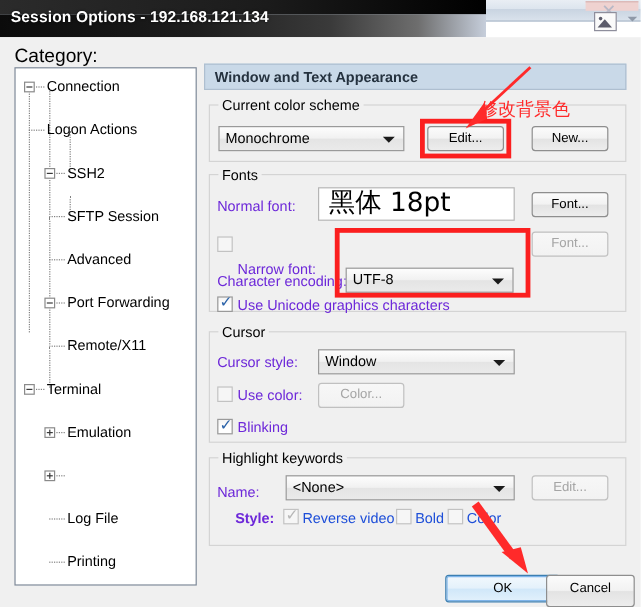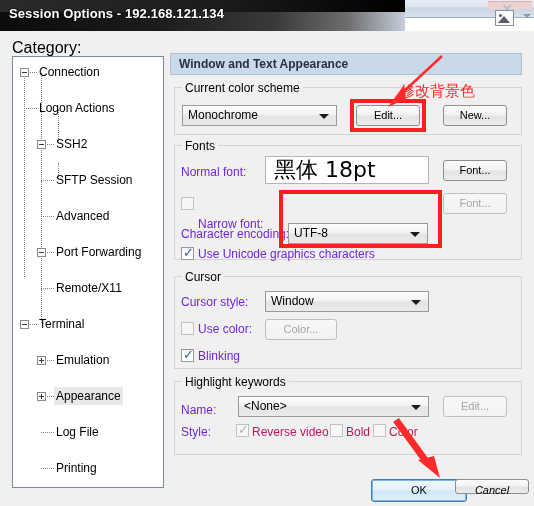--- a/index.html
+++ b/index.html
@@ -202,21 +202,21 @@
     font-size: 12px;
     color: #000;
   }
 
   .lbl {
     position: absolute;
     font-size: 12px;
     color: #6d28d9;
     white-space: nowrap;
   }
-  .lbl.dim { color: #be185d; }
+  .lbl.dim { color: #1d4ed8; }
 
   
   .combo {
     position: absolute;
     box-sizing: border-box;
     border: 1px solid #9a9a9a;
     background: linear-gradient(to bottom, #fdfdfd 0%, #f1f1f1 48%, #e4e4e4 52%, #eaeaea 100%);
     font-size: 12px;
     line-height: 19px;
     padding-left: 5px;
@@ -407,21 +407,20 @@
       <div class="hline" style="left:34px; top:9px; width:7px;"></div>
       <div class="tlabel" style="left:41px;">Emulation</div>
     </div>
 
     <div class="tnode sel" style="top:168px;">
       <div class="tbox" style="left:24px;">
           <div class="h"></div>
           <div class="v"></div>
         </div>
       <div class="hline" style="left:34px; top:9px; width:7px;"></div>
-      <div class="tlabel" style="left:41px;">Appearance</div>
     </div>
 
     <div class="tnode" style="top:186px;">
       <div class="hline" style="left:28px; top:9px; width:13px;"></div>
       <div class="tlabel" style="left:41px;">Log File</div>
     </div>
 
     <div class="tnode" style="top:204px;">
       <div class="hline" style="left:28px; top:9px; width:13px;"></div>
       <div class="tlabel" style="left:41px;">Printing</div>
@@ -501,34 +500,34 @@
 
   <div class="lbl" style="left:181px; top:372px;text-align:right;">Name:</div>
   <div class="combo" style="left:238px; top:365px; width:191px; height:21px;">
     <span>&lt;None&gt;</span>
     <span class="arrow"></span>
   </div>
   <div class="btn disabled" style="left:443px; top:365px; width:64px; height:21px; line-height:19px;">
     <span>Edit...</span>
   </div>
 
-  <div class="lbl" style="left:181px; top:394px;">Style:</div>
+  <div class="lbl" style="left:196px; top:394px;font-weight:bold;">Style:</div>
   <div class="cb dim" style="left:236px; top:393px;">
     <span class="tick">✓</span>
   </div>
   <div class="lbl dim" style="left:252px; top:394px;">Reverse video</div>
   <div class="cb dim" style="left:330px; top:393px;"></div>
   <div class="lbl dim" style="left:346px; top:394px;">Bold</div>
   <div class="cb dim" style="left:373px; top:393px;"></div>
   <div class="lbl dim" style="left:389px; top:394px;">Color</div>
 
   <div class="btn default" style="left:371px; top:448px; width:96px; height:23px; line-height:21px;">
     <span>OK</span>
   </div>
-  <div class="btn" style="left:455px; top:448px; width:74px; height:15px; line-height:21px;font-style:italic;">
+  <div class="btn" style="left:455px; top:448px; width:74px; height:27px; line-height:21px;">
     <span>Cancel</span>
   </div>
 
   <div class="redbox" style="left:350px; top:68px; width:76px; height:33px;"></div>
   <div class="redbox" style="left:279px; top:159px; width:163px; height:58px;"></div>
 
   <svg class="anno-svg" width="80" height="60" style="left:370px; top:20px;" viewBox="0 0 80 60">
     <line x1="72" y1="5" x2="30" y2="44" stroke="#ff2a2a" stroke-width="2.4"></line>
     <polygon points="18,56 34,34 36,48" fill="#ff2a2a"></polygon>
   </svg>

